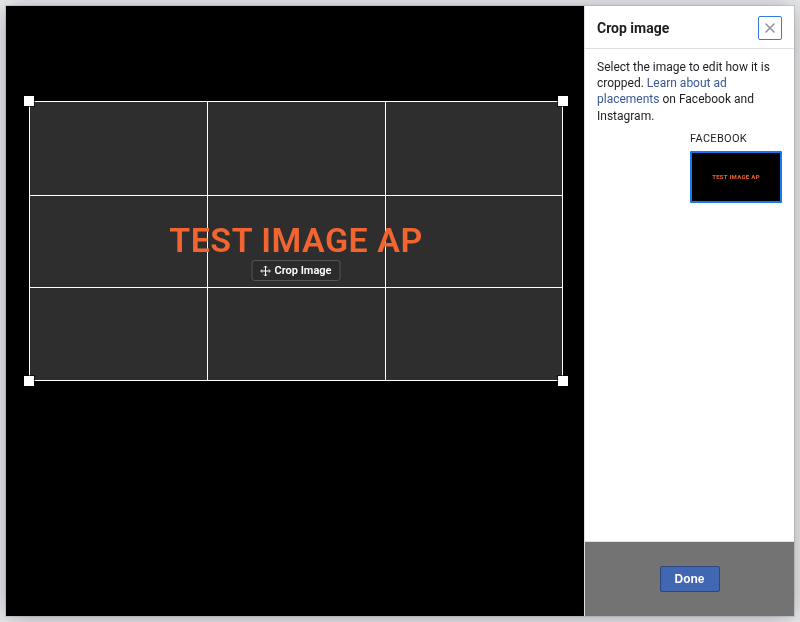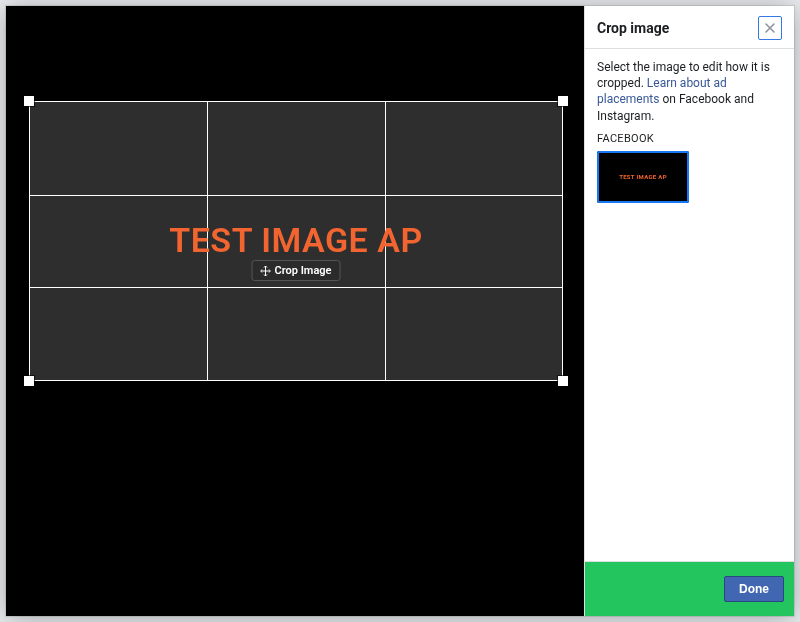--- a/index.html
+++ b/index.html
@@ -141,20 +141,21 @@
   }
   .side-body a {
     color: #385898;
     text-decoration: none;
   }
 
   .thumbs {
     display: flex;
     gap: 28px;
     margin-top: 8px;
+    justify-content: flex-end;
   }
   .thumb-col {
     display: flex;
     flex-direction: column;
     gap: 4px;
     width: 92px;
   }
   .thumb-label {
     font-size: 11px;
     letter-spacing: 0.3px;
@@ -177,25 +178,25 @@
   }
   .thumb .mini {
     font-size: 6px;
     font-weight: 700;
     color: #f26430;
     letter-spacing: 0.3px;
   }
 
   .side-footer {
     margin-top: auto;
-    padding: 14px 10px;
+    padding: 24px 10px;
     border-top: 1px solid #dddfe2;
     display: flex;
-    justify-content: flex-end;
-    background: #22c55e;
+    justify-content: center;
+    background: #737373;
   }
   .done-btn {
     background: #4267b2;
     color: #fff;
     font-weight: 700;
     font-size: 12px;
     border: 1px solid #29487d;
     padding: 5px 14px;
     border-radius: 2px;
     cursor: pointer;

